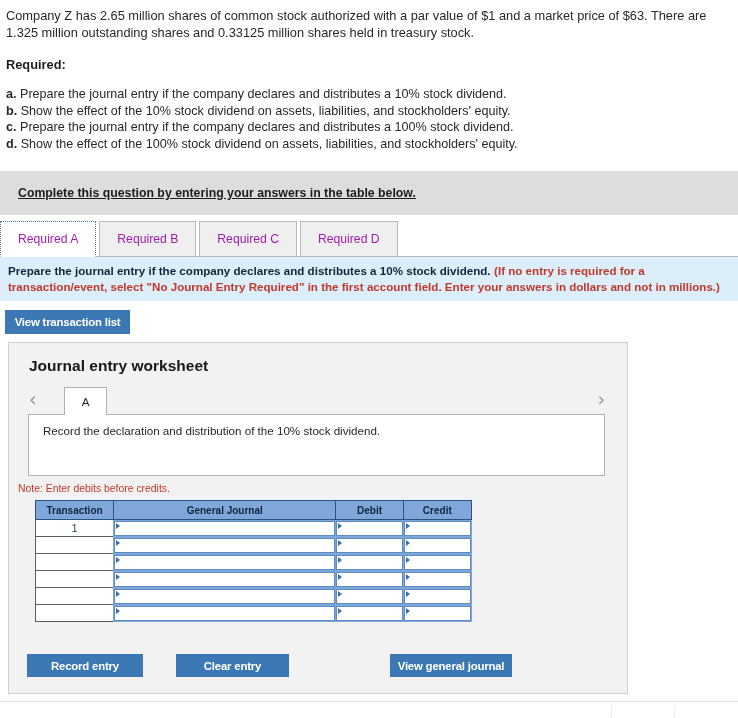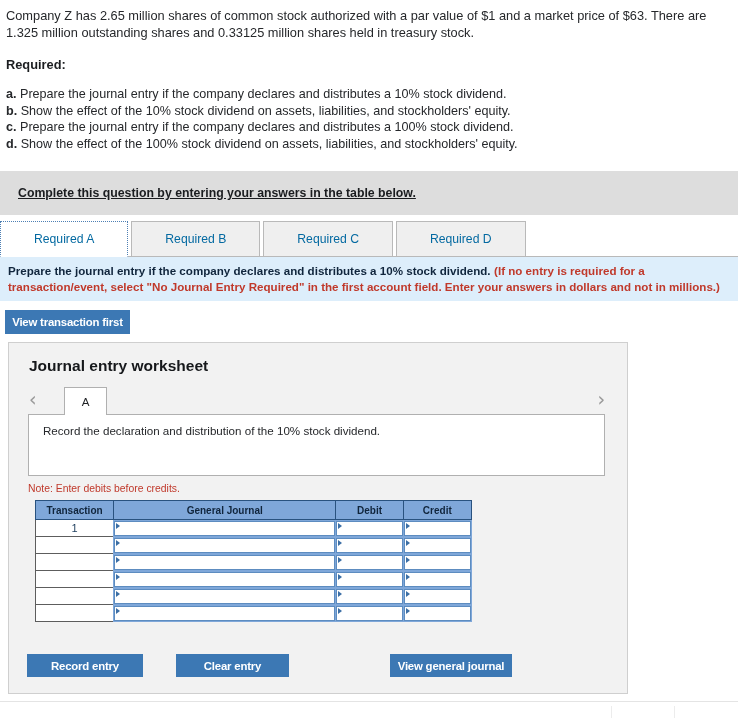--- a/index.html
+++ b/index.html
@@ -61,26 +61,26 @@
   .tabstrip {
     position: absolute;
     left: 0; top: 221px;
     width: 738px; height: 36px;
     border-bottom: 1px solid #b9b9b9;
     display: flex;
     align-items: flex-end;
   }
   .tab {
     height: 35px;
-    padding: 0 33px;
+    padding: 0 17px;
     display: flex;
     align-items: center;
     justify-content: center;
     font-size: 12.2px;
-    color: #0369a1;
+    color: #a21caf;
     background: #efefef;
     border: 1px solid #b9b9b9;
     border-bottom: none;
     margin-right: 3px;
     cursor: pointer;
   }
   .tab.active {
     background: #ffffff;
     border: 1px dotted #4d7fb3;
     border-bottom: 1px solid #ffffff;
@@ -182,21 +182,21 @@
     margin: 0 22px 0 19px;
     height: 62px;
     background: #ffffff;
     border: 1px solid #b0b0b0;
     padding: 9px 0 0 14px;
     font-size: 11.6px;
     color: #26282b;
     z-index: 1;
   }
   .ws-note {
-    margin: 7px 0 0 19px;
+    margin: 7px 0 0 9px;
     font-size: 10.4px;
     color: #c0392b;
   }
 
   
   .jtable {
     margin: 6px 0 0 26px;
     width: 437px;
     border-collapse: collapse;
     table-layout: fixed;
@@ -327,21 +327,21 @@
   <div class="tab">
     <span>Required D</span>
   </div>
 </div>
 
 <div class="blue-bar">
   <span class="b1">Prepare the journal entry if the company declares and distributes a 10% stock dividend.</span>
   <span class="b2">(If no entry is required for a transaction/event, select "No Journal Entry Required" in the first account field. Enter your answers in dollars and not in millions.)</span>
 </div>
 
-<button class="btn" id="view-transaction-list">View transaction first</button>
+<button class="btn" id="view-transaction-list">View transaction list</button>
 
 <div class="worksheet">
 
   <div class="ws-title">Journal entry worksheet</div>
 
   <div class="ws-navrow">
     <div class="ws-arrow left">‹</div>
     <div class="ws-subtab">
       <span>A</span>
     </div>

